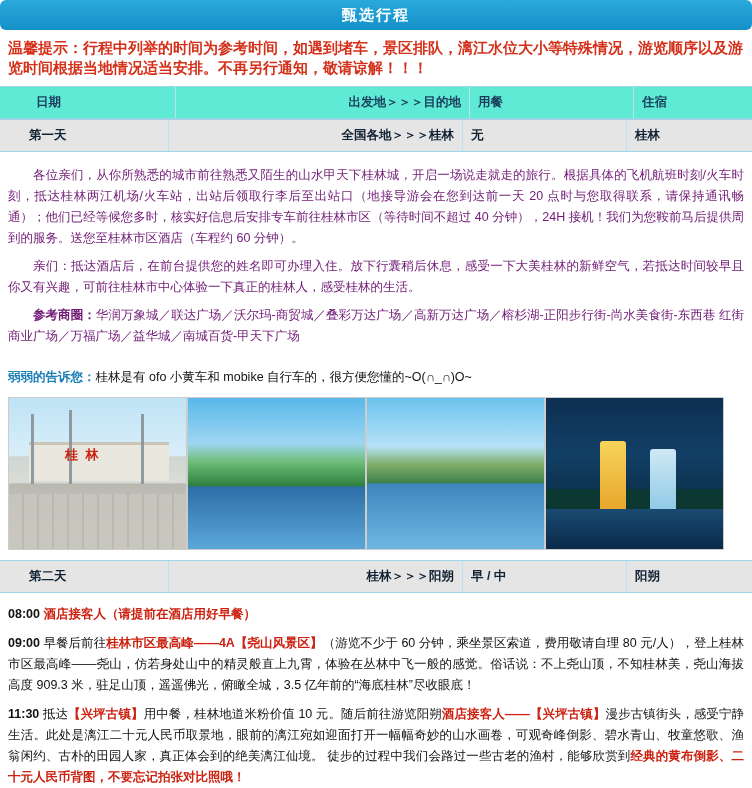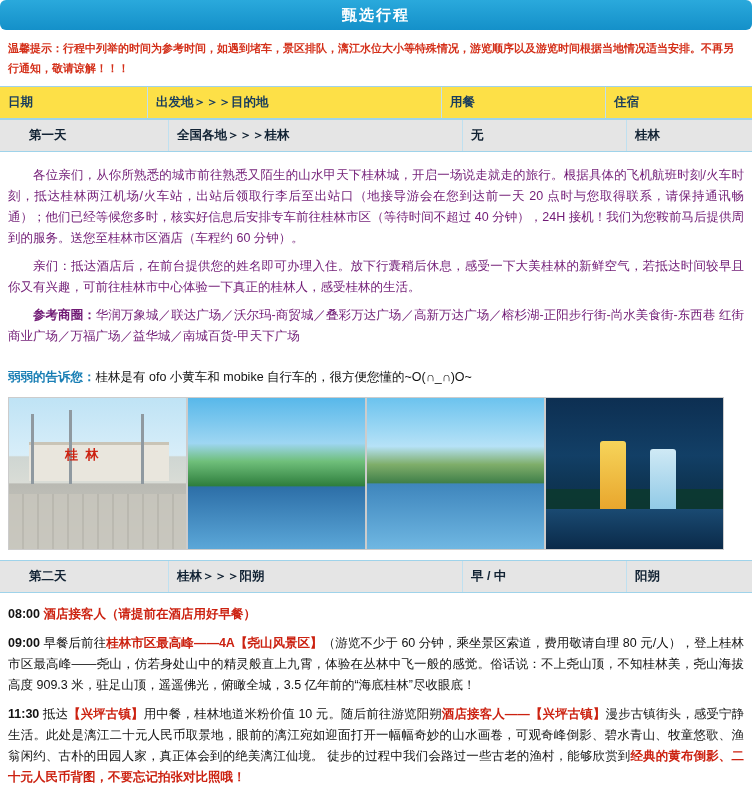--- a/index.html
+++ b/index.html
@@ -24,50 +24,51 @@
     text-align: center;
     font-size: 15px;
     font-weight: bold;
     line-height: 30px;
     letter-spacing: 2px;
     border-radius: 6px;
   }
   
   .notice {
     color: #d4301a;
-    font-size: 11px;
+    font-size: 15px;
     line-height: 20px;
     padding: 8px 8px 8px 8px;
     font-weight: bold;
   }
   
   .row {
     display: flex;
     border-top: 1px solid #9fd3ea;
     border-bottom: 1px solid #9fd3ea;
     font-size: 12.5px;
   }
   .row.head {
-    background: #fde047;
+    background: #5eead4;
     font-weight: bold;
     color: #1a3d5c;
+    padding-left: 28px;
   }
   .row.dayrow {
     background: #e5e5e5;
     font-weight: bold;
     color: #123;
     padding-left: 21px;
   }
   .cell {
     padding: 7px 8px;
     border-right: 1px solid #bfe0f0;
   }
   .cell:last-child { border-right: none; }
   .c1 { width: 148px; }
-  .c2 { width: 294px; }
+  .c2 { width: 294px; text-align: right; }
   .c3 { width: 164px; }
   .c4 { flex: 1; }
 
   
   .body-block {
     padding: 6px 8px 2px 8px;
     font-size: 12.5px;
     line-height: 21px;
     color: #701a75;
     text-align: justify;

